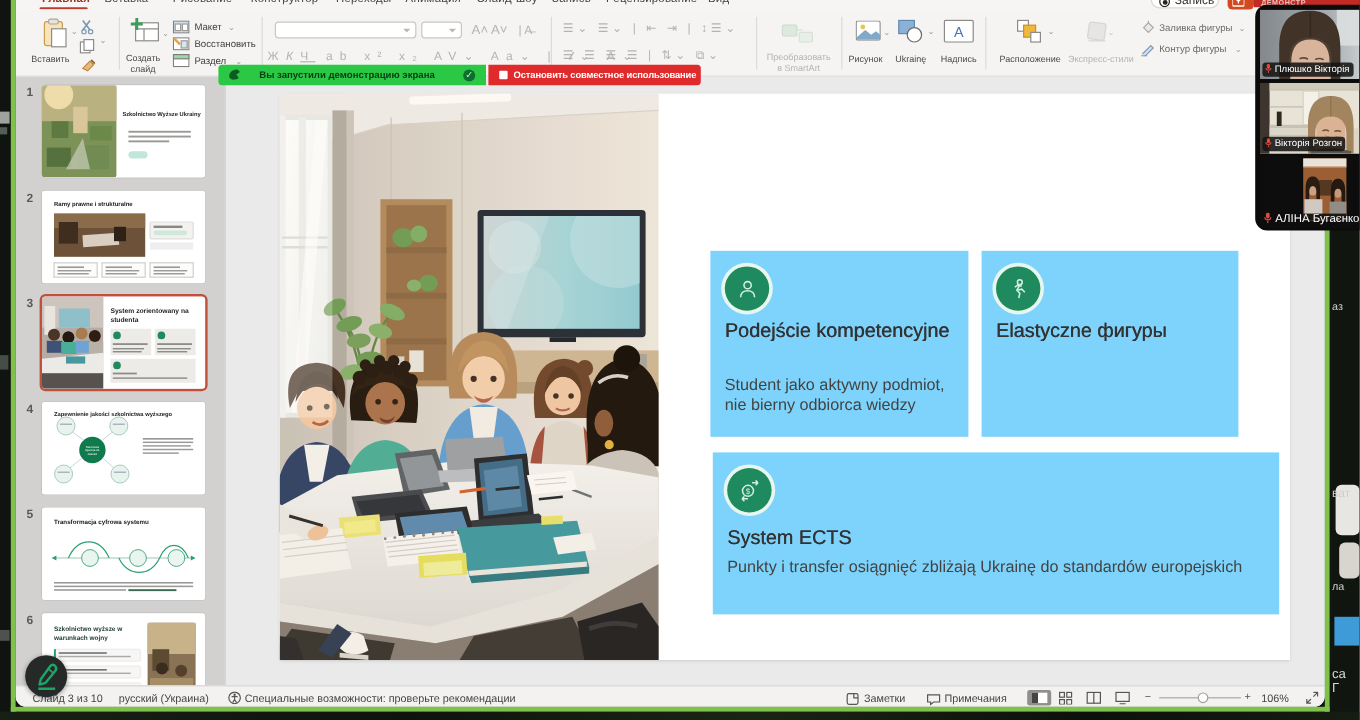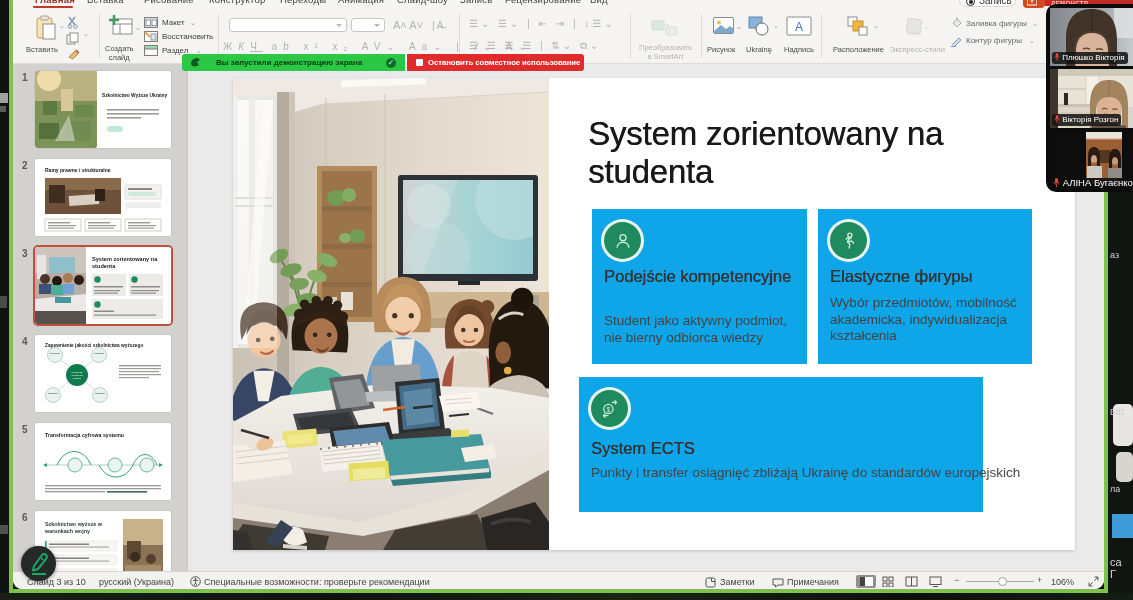--- a/index.html
+++ b/index.html
@@ -23,21 +23,21 @@
 .combo:after{content:"";position:absolute;right:4px;top:5px;border:3px solid transparent;border-top-color:#b9b8b6}
 
 #panel{position:absolute;left:0;top:64px;width:174px;height:507px;background:#d2d1d0}
 .tnum{position:absolute;left:9px;font-size:10px;font-weight:bold;color:#5a5a58}
 .thumb{position:absolute;left:22px;width:136px;height:77px;background:#fff;border-radius:2.5px;box-shadow:0 0 0 .5px #bbb;overflow:hidden}
 .thumb.sel{box-shadow:0 0 0 2px #c0503a;border-radius:3px}
 
 #canvas{position:absolute;left:174px;top:64px;width:917px;height:507px;background:#eaeaea;border-left:1px solid #c8c7c6}
 #slide{position:absolute;left:45px;top:14px;width:842px;height:472px;background:#fff;box-shadow:0 1px 3px rgba(0,0,0,.18)}
 
-.card{position:absolute;background:#0ea5e9}
+.card{position:absolute;background:#7dd3fc}
 .gc{position:absolute;left:12px;top:13px;width:37px;height:37px;border-radius:50%;background:#1e8a5e;box-shadow:0 0 0 3px #e7f6ee;display:flex;align-items:center;justify-content:center}
 .ch{position:absolute;left:12px;top:58px;font-size:16.5px;color:#333;white-space:nowrap;text-shadow:.3px 0 0 #333}
 .cb{position:absolute;left:12px;font-size:13.5px;line-height:16.5px;color:#434341;white-space:nowrap}
 #pic{position:absolute;left:0;top:0;width:316px;height:472px;overflow:hidden}
 
 #status{position:absolute;left:0;top:571px;width:100%;height:18px;background:#f3f2f1;border-top:1px solid #d6d5d3;font-size:9.5px;color:#3d3d3b}
 #status .it{position:absolute;top:4.5px;white-space:nowrap;font-size:9px;color:#454543}
 
 .gb{position:absolute;background:#7ec24b;z-index:30}
 
@@ -605,42 +605,40 @@
 
       <path d="M48 458 C52 448 62 446 70 452 L74 464 C64 470 52 468 48 458 Z" fill="#f4f2ee"></path>
       <path d="M50 466 l24 2 l0 4 l-24 -2 Z" fill="#d8d5d0"></path>
       <path d="M44 470 L60 450 L48 442 L32 464 Z" fill="#2f3d55"></path>
 
       <path d="M0 452 L14 454 L20 472 L0 472 Z" fill="#2b2a2c"></path>
       <rect width="316" height="472" fill="#e8a96a" opacity=".05"></rect>
       <path d="M0 18 L44 18 L44 270 L0 270 Z" fill="#ffffff" opacity=".28"></path>
     </svg>
     </div>
-    <div style="position:absolute;left:355px;top:37px;width:400px;font-size:33px;line-height:38px;color:#191919;letter-spacing:-.2px;text-shadow:.4px 0 0 #191919">System zorientowany na studenta</div>
     <div class="card" style="left:359px;top:131px;width:215px;height:155px">
       <div class="gc">
             <svg width="20" height="20" viewBox="0 0 24 24" fill="none" stroke="#cfeedd" stroke-width="1.6">
               <circle cx="12" cy="8" r="3.6"></circle>
               <path d="M5 20 c0-4 3-6.5 7-6.5 s7 2.5 7 6.5"></path>
             </svg>
           </div>
       <div class="ch">Podejście kompetencyjne</div>
       <div class="cb" style="top:104px">Student jako aktywny podmiot,<br>nie bierny odbiorca wiedzy</div>
     </div>
     <div class="card" style="left:585px;top:131px;width:214px;height:155px">
       <div class="gc">
             <svg width="20" height="20" viewBox="0 0 24 24" fill="none" stroke="#cfeedd" stroke-width="1.6">
               <circle cx="13" cy="5" r="2.4"></circle>
               <path d="M13 8 L10 13 L13 16 L12 21 M10 13 L15 12 L18 15 M8 10 L11 8 L15 9"></path>
             </svg>
           </div>
       <div class="ch">Elastyczne фигуры</div>
-      <div class="cb" style="top:86px">Wybór przedmiotów, mobilność<br>akademicka, indywidualizacja<br>kształcenia</div>
-    </div>
-    <div class="card" style="left:346px;top:299px;width:404px;height:135px">
+    </div>
+    <div class="card" style="left:361px;top:299px;width:472px;height:135px">
       <div class="gc">
             <svg width="20" height="20" viewBox="0 0 24 24" fill="none" stroke="#cfeedd" stroke-width="1.5">
               <circle cx="10" cy="12" r="5.5"></circle>
               <text x="10" y="15" font-size="8" fill="#cfeedd" stroke="none" text-anchor="middle" font-family="Liberation Sans">$</text>
               <path d="M14 4 h6 m0 0 l-2.4-2.4 M20 4 l-2.4 2.4 M10 20 h-6 m0 0 l2.4 -2.4 M4 20 l2.4 2.4"></path>
             </svg>
           </div>
       <div class="ch" style="top:62px">System ECTS</div>
       <div class="cb" style="top:88px">Punkty i transfer osiągnięć zbliżają Ukrainę do standardów europejskich</div>
     </div>

